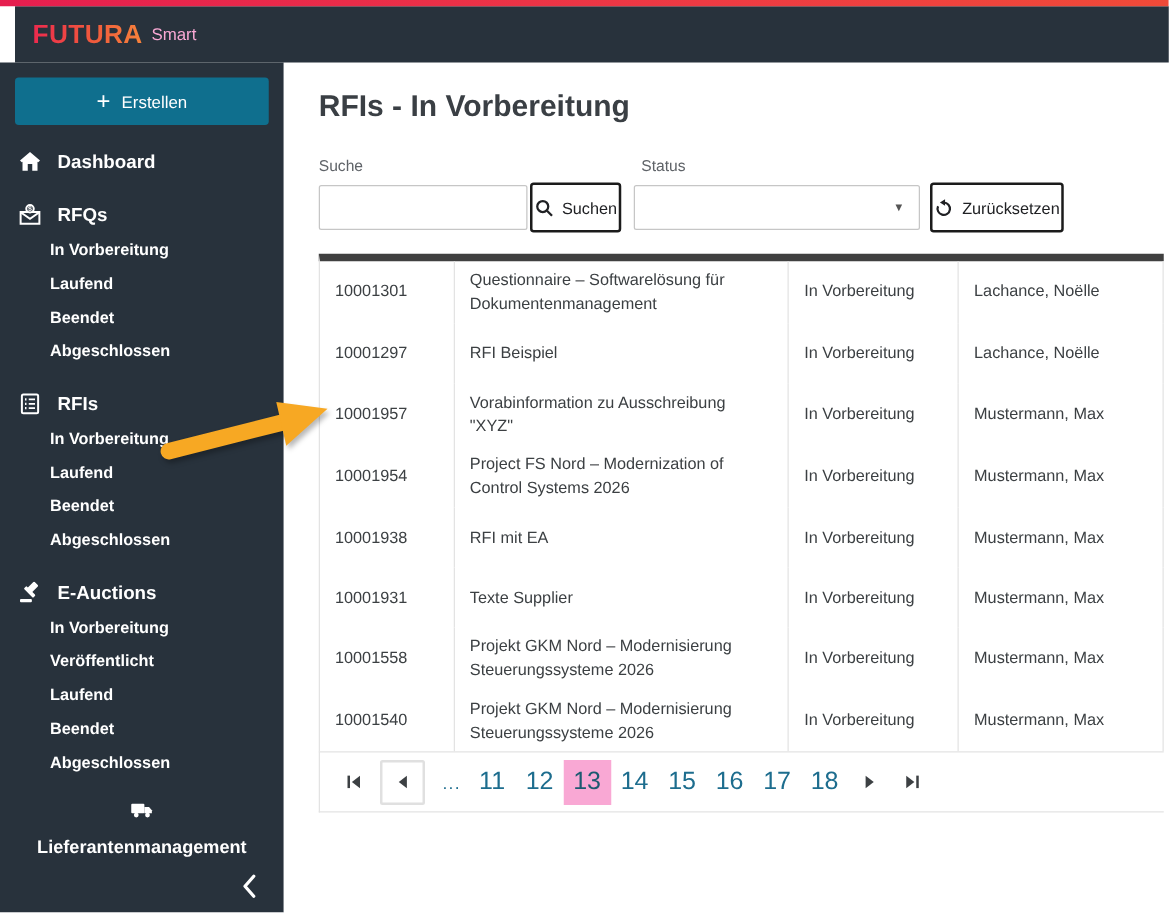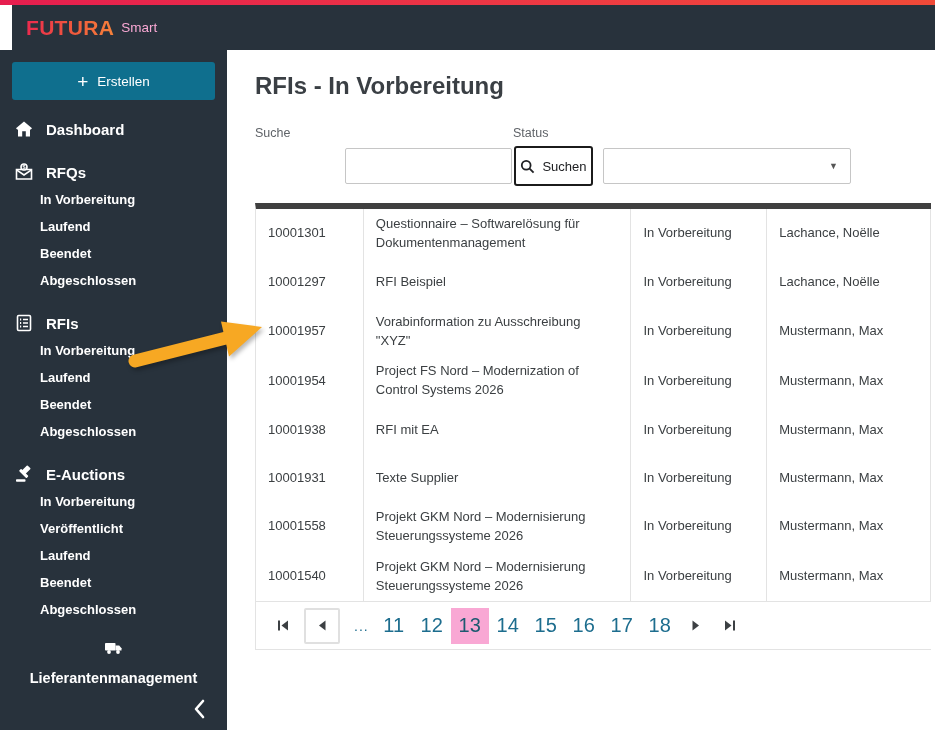--- a/index.html
+++ b/index.html
@@ -189,20 +189,29 @@
           <circle cx="6.2" cy="6.2" r="4.4"></circle>
             <line x1="9.6" y1="9.6" x2="13.6" y2="13.6"></line>
         </svg>
       </span>
       <span>Suchen</span>
     </button>
     <div class="status-select">
       <span></span>
       <span class="caret">▼</span>
     </div>
+    <button class="btn-outline reset-btn">
+      <span style="display:flex;">
+        <svg width="15" height="15" viewBox="0 0 16 16" fill="none">
+          <path d="M7.5 3.2 a5.3 5.3 0 1 1 -4.9 3.2" stroke="#202124" stroke-width="1.9"></path>
+          <path d="M8.6 0.4 L4.2 3.2 L8.6 6.0 Z" fill="#202124"></path>
+        </svg>
+      </span>
+      <span>Zurücksetzen</span>
+    </button>
   </div>
 
   <div class="table">
     <div class="trow">
       <div class="tcell c-id">10001301</div>
       <div class="tcell c-title">Questionnaire – Softwarelösung für Dokumentenmanagement</div>
       <div class="tcell c-status">In Vorbereitung</div>
       <div class="tcell c-owner">Lachance, Noëlle</div>
     </div>
     <div class="trow">

